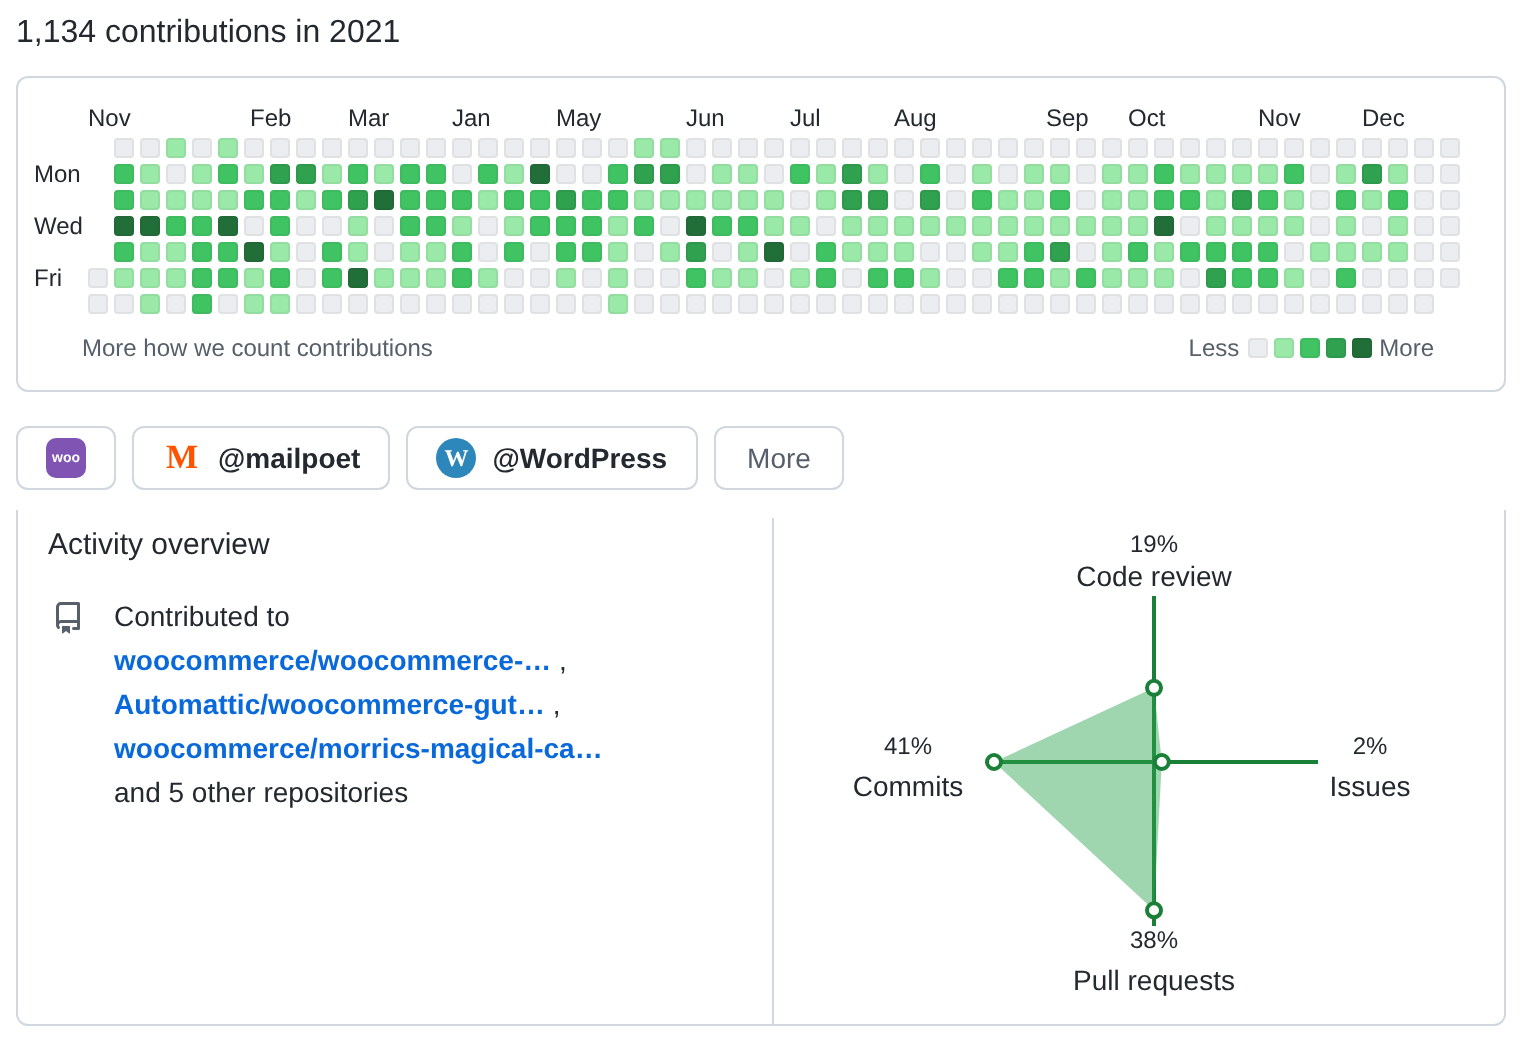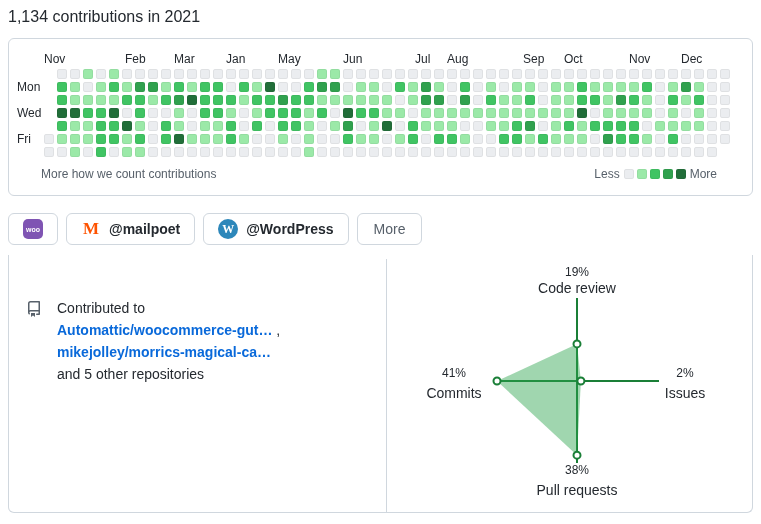--- a/index.html
+++ b/index.html
@@ -99,21 +99,21 @@
 <h2 class="title">1,134 contributions in 2021</h2>
 
 <section class="cal-card">
   <div id="months">
       <span class="month-label" style="left: 35px;">Nov</span>
       <span class="month-label" style="left: 104px; margin-left: 12px;">Feb</span>
       <span class="month-label" style="left: 165px;">Mar</span>
       <span class="month-label" style="left: 217px;">Jan</span>
       <span class="month-label" style="left: 269px;">May</span>
       <span class="month-label" style="left: 334px;">Jun</span>
-      <span class="month-label" style="left: 406px;">Jul</span>
+      <span class="month-label" style="left: 386px;">Jul</span>
       <span class="month-label" style="left: 438px;">Aug</span>
       <span class="month-label" style="left: 514px;">Sep</span>
       <span class="month-label" style="left: 555px;">Oct</span>
       <span class="month-label" style="left: 620px;">Nov</span>
       <span class="month-label" style="left: 672px;">Dec</span>
     </div>
   <div id="dayLabels">
       <span class="day-label" style="top: 42px;">Mon</span>
       <span class="day-label" style="top: 68px;">Wed</span>
       <span class="day-label" style="top: 94px;">Fri</span>
@@ -518,27 +518,29 @@
     <button class="org-btn">
       <span class="ic wp" style="background: rgb(45, 135, 186);">W</span>
       <span>@WordPress</span>
     </button>
     <button class="org-btn more">
       <span>More</span>
     </button>
   </div>
 
 <section class="overview-card">
+  <div class="ov-heading">Activity overview</div>
   <svg class="repo-icon" width="16" height="16" viewBox="0 0 16 16">
     <path fill="#57606a" d="M2 2.5A2.5 2.5 0 0 1 4.5 0h8.75a.75.75 0 0 1 .75.75v12.5a.75.75 0 0 1-.75.75h-2.5a.75.75 0 0 1 0-1.5h1.75v-2h-8a1 1 0 0 0-.714 1.7.75.75 0 1 1-1.072 1.05A2.495 2.495 0 0 1 2 11.5Zm10.5-1h-8a1 1 0 0 0-1 1v6.708A2.486 2.486 0 0 1 4.5 9h8ZM5 12.25a.25.25 0 0 1 .25-.25h3.5a.25.25 0 0 1 .25.25v3.25a.25.25 0 0 1-.4.2l-1.45-1.087a.249.249 0 0 0-.3 0L5.4 15.7a.25.25 0 0 1-.4-.2Z"></path>
   </svg>
   <div class="contrib-text" id="contribText">
       <div>Contributed to</div>
+      <div><a>woocommerce/woocommerce-…</a><span> ,</span></div>
       <div><a>Automattic/woocommerce-gut…</a><span> ,</span></div>
-      <div><a>mikejolley/morrics-magical-ca…</a></div>
+      <div><a>woocommerce/morrics-magical-ca…</a></div>
       <div>and 5 other repositories</div>
     </div>
   <div class="v-divider"></div>
   <svg class="radar-svg" id="radar" width="368" height="258" viewBox="0 0 368 258">
       <line x1="191" y1="43" x2="191" y2="208" stroke="#1a7f37" stroke-width="2"></line>
       <line x1="109" y1="126" x2="273" y2="126" stroke="#1a7f37" stroke-width="2"></line>
       <polygon points="191,88.92682926829269 194.90243902439025,126 191,200.14634146341461 111,126" fill="rgba(45,164,78,0.45)"></polygon>
       <circle cx="191" cy="88.92682926829269" r="3.5" fill="#ffffff" stroke="#1a7f37" stroke-width="2"></circle>
       <text x="191" y="21" text-anchor="middle" font-size="12">19%</text>
       <text x="191" y="38" text-anchor="middle" font-size="14">Code review</text>

